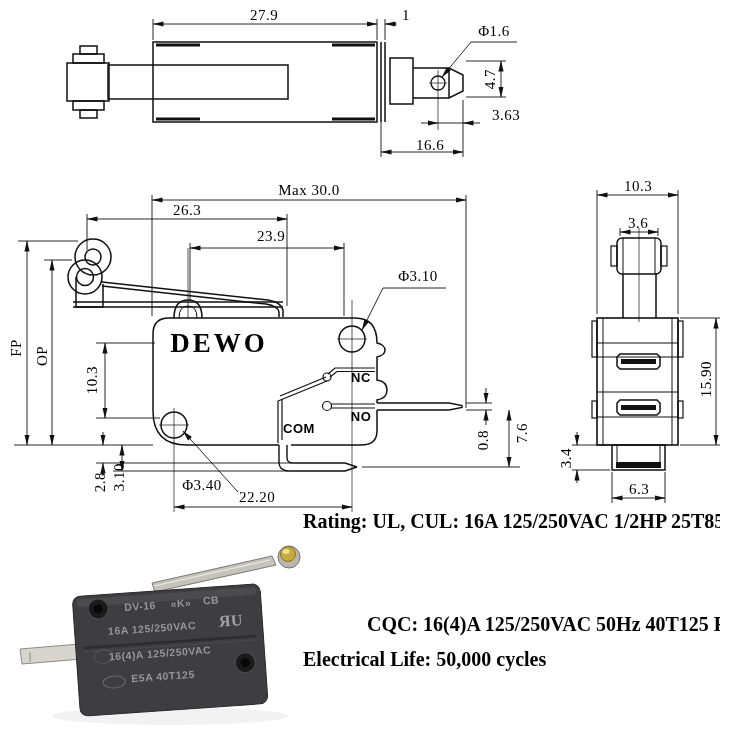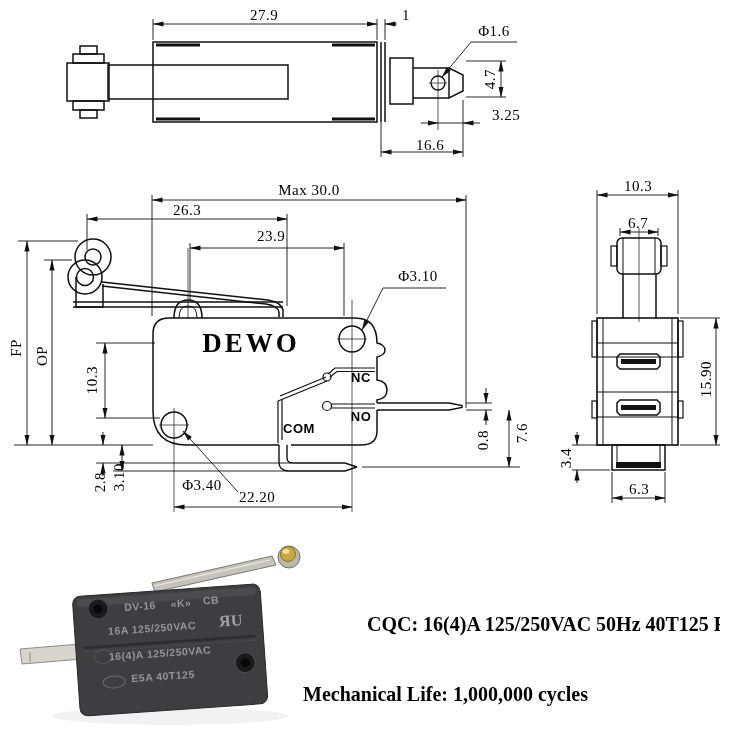--- a/index.html
+++ b/index.html
@@ -2,21 +2,21 @@
 <html><head>
 <meta charset="utf-8">
 <style>
   html,body { margin:0; padding:0; background:#fff; }
   #page { position:relative; width:720px; height:750px; background:#ffffff; overflow:hidden;
           font-family:"Liberation Serif", serif; }
   #art { position:absolute; left:0; top:0; }
   .lbl { position:absolute; font:15px "Liberation Serif", serif; color:#000;
          white-space:nowrap; transform:translate(-50%,-50%); letter-spacing:0.5px; }
   .rot { transform:translate(-50%,-50%) rotate(-90deg); }
-  .brand { font-weight:bold; font-size:27px; letter-spacing:3px; font-family:"Liberation Serif", serif;margin-left:32px; }
+  .brand { font-weight:bold; font-size:27px; letter-spacing:3px; font-family:"Liberation Serif", serif; }
   .contact { font:bold 13px "Liberation Sans", sans-serif; letter-spacing:0.5px; }
   .spec { position:absolute; font-weight:600; font-size:20px; color:#000;
           font-family:"Liberation Serif", serif; white-space:nowrap; }
   .mark { position:absolute; font:bold 10.5px "Liberation Sans", sans-serif; color:#95959a;
           white-space:nowrap; transform:translate(-50%,-50%) rotate(-4deg); letter-spacing:0.5px; }
   .mark-ul { font:bold 16px "Liberation Serif", serif; color:#a2a2a6; }
 </style>
 </head>
 <body>
 
@@ -217,21 +217,21 @@
     <circle cx="289" cy="557" r="11" fill="#b9b7ae" stroke="#74726a" stroke-width="1"></circle>
     <circle cx="288" cy="554" r="7.5" fill="#c7a93c" stroke="#8a7326" stroke-width="1"></circle>
     <ellipse cx="286" cy="551.5" rx="3.5" ry="2.5" fill="#eee09b"></ellipse>
   </g>
 </svg>
 
 <div class="lbl" style="left:264px; top:15px">27.9</div>
 <div class="lbl" style="left:406px; top:15px">1</div>
 <div class="lbl" style="left:494px; top:31px">Φ1.6</div>
 <div class="lbl rot" style="left:490px; top:79px">4.7</div>
-<div class="lbl" style="left:506px; top:115px">3.25</div>
+<div class="lbl" style="left:506px; top:115px">3.63</div>
 <div class="lbl" style="left:430px; top:145px">16.6</div>
 
 <div class="lbl" style="left:309px; top:190px">Max 30.0</div>
 <div class="lbl" style="left:187px; top:210px">26.3</div>
 <div class="lbl" style="left:271px; top:236px">23.9</div>
 <div class="lbl" style="left:418px; top:276px">Φ3.10</div>
 <div class="lbl brand" style="left:219px; top:343px">DEWO</div>
 <div class="lbl contact" style="left:361px; top:377px">NC</div>
 <div class="lbl contact" style="left:361px; top:416px">NO</div>
 <div class="lbl contact" style="left:299px; top:428px">COM</div>
@@ -239,29 +239,30 @@
 <div class="lbl rot" style="left:42px;  top:356px">OP</div>
 <div class="lbl rot" style="left:92px;  top:380px">10.3</div>
 <div class="lbl rot" style="left:100px; top:482px">2.8</div>
 <div class="lbl rot" style="left:119px; top:477px">3.10</div>
 <div class="lbl" style="left:202px; top:485px">Φ3.40</div>
 <div class="lbl" style="left:257px; top:497px">22.20</div>
 <div class="lbl rot" style="left:483px; top:440px">0.8</div>
 <div class="lbl rot" style="left:522px; top:433px">7.6</div>
 
 <div class="lbl" style="left:638px; top:186px">10.3</div>
-<div class="lbl" style="left:638px; top:223px">6.7</div>
+<div class="lbl" style="left:638px; top:223px">3.6</div>
 <div class="lbl rot" style="left:706px; top:379px">15.90</div>
 <div class="lbl rot" style="left:566px; top:458px">3.4</div>
 <div class="lbl" style="left:639px; top:489px">6.3</div>
 
 <div class="mark" style="left:140px; top:606px">DV-16</div>
 <div class="mark" style="left:181px; top:603px">«K»</div>
 <div class="mark" style="left:211px; top:600px">CB</div>
 <div class="mark" style="left:152px; top:628px">16A 125/250VAC</div>
 <div class="mark mark-ul" style="left:231px; top:621px">ЯU</div>
 <div class="mark" style="left:160px; top:653px">16(4)A 125/250VAC</div>
 <div class="mark" style="left:163px; top:676px">E5A  40T125</div>
 
+<div class="spec" style="left:303px; top:510px">Rating:  UL, CUL: 16A 125/250VAC 1/2HP 25T85</div>
 <div class="spec" style="left:367px; top:613px">CQC: 16(4)A 125/250VAC 50Hz 40T125 PT175</div>
-<div class="spec" style="left:303px; top:683px">Mechanical Life: 1,000,000 cycles</div>
+<div class="spec" style="left:303px; top:648px">Electrical Life: 50,000 cycles</div>
 
 </div>
 
 </body></html>

